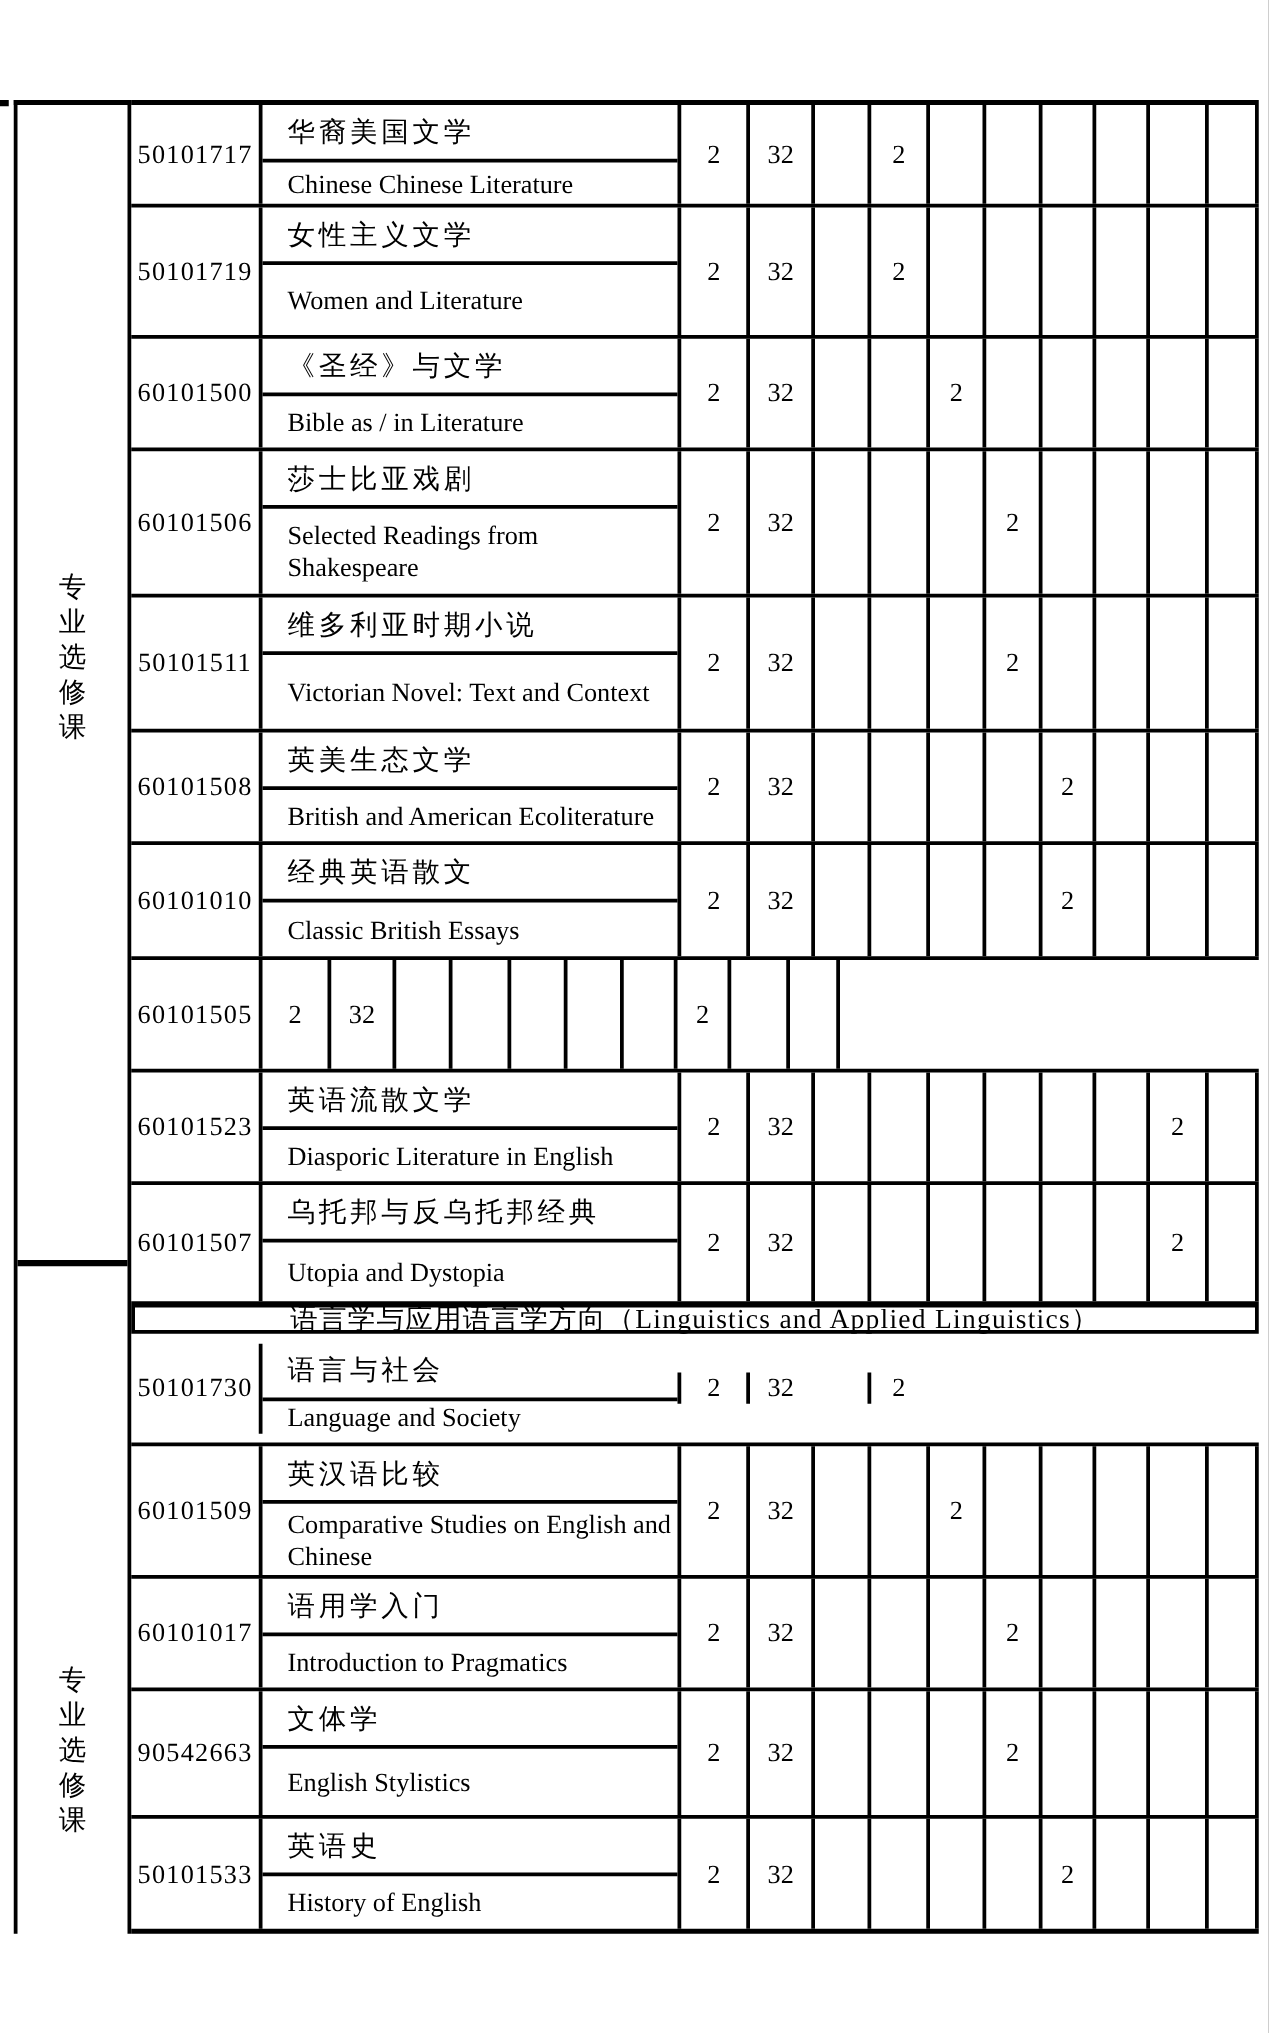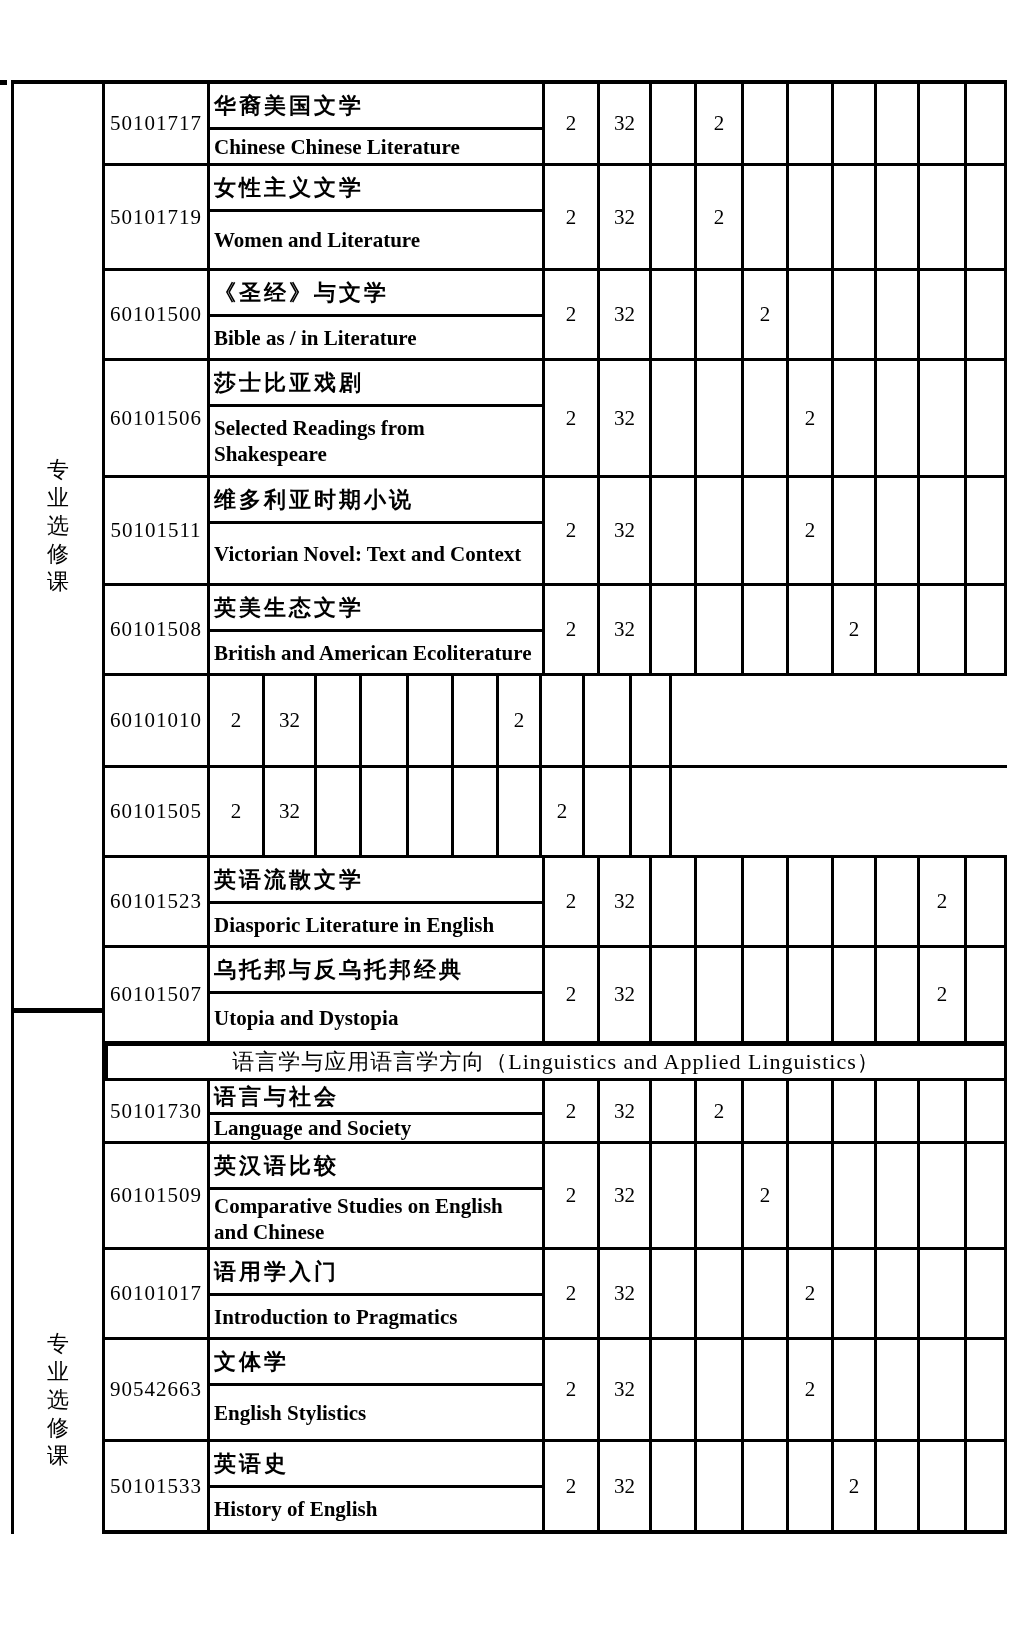--- a/index.html
+++ b/index.html
@@ -87,23 +87,22 @@
     width: 335px;
     box-sizing: border-box;
     border-left: 3px solid #000;
     display: flex;
     flex-direction: column;
   }
   .name-cn, .name-en {
     box-sizing: border-box;
     display: flex;
     align-items: center;
-    padding-left: 4px;
+    padding-left: 20px;
     padding-right: 2px;
-    font-weight: bold;
   }
   .name-cn {
     height: 46px;
     border-bottom: 3px solid #000;
     font-size: 22px;
     letter-spacing: 3px;
   }
   .name-en {
     flex: 1;
     font-size: 21px;
@@ -111,21 +110,21 @@
   }
   .num-cell {
     box-sizing: border-box;
     border-left: 3px solid #000;
     font-size: 21px;
   }
   .num-cell.last { border-right: 3px solid #000; }
   
   .section-header-row {
     box-sizing: border-box;
-    height: 40px;
+    height: 26px;
     border-top: 5px solid #000;
     border-bottom: 3px solid #000;
     border-left: 3px solid #000;
     border-right: 3px solid #000;
     display: flex;
     align-items: center;
     justify-content: center;
     font-size: 22px;
     letter-spacing: 1px;
   }
@@ -250,20 +249,24 @@
           <div class="cell num-cell" style="width: 47px;"></div>
           <div class="cell num-cell" style="width: 45px;"></div>
           <div class="cell num-cell" style="width: 45px;"></div>
           <div class="cell num-cell" style="width: 43px;">2</div>
           <div class="cell num-cell" style="width: 43px;"></div>
           <div class="cell num-cell" style="width: 47px;"></div>
           <div class="cell num-cell last" style="width: 43px;"></div>
         </div>
         <div class="course-row" style="height: 92px;">
           <div class="cell code-cell">60101010</div>
+          <div class="name-cell">
+            <div class="name-cn">经典英语散文</div>
+            <div class="name-en">Classic British Essays</div>
+          </div>
           <div class="cell num-cell" style="width: 55px;">2</div>
           <div class="cell num-cell" style="width: 52px;">32</div>
           <div class="cell num-cell" style="width: 45px;"></div>
           <div class="cell num-cell" style="width: 47px;"></div>
           <div class="cell num-cell" style="width: 45px;"></div>
           <div class="cell num-cell" style="width: 45px;"></div>
           <div class="cell num-cell" style="width: 43px;">2</div>
           <div class="cell num-cell" style="width: 43px;"></div>
           <div class="cell num-cell" style="width: 47px;"></div>
           <div class="cell num-cell last" style="width: 43px;"></div>
@@ -309,21 +312,21 @@
           <div class="cell num-cell" style="width: 45px;"></div>
           <div class="cell num-cell" style="width: 47px;"></div>
           <div class="cell num-cell" style="width: 45px;"></div>
           <div class="cell num-cell" style="width: 45px;"></div>
           <div class="cell num-cell" style="width: 43px;"></div>
           <div class="cell num-cell" style="width: 43px;"></div>
           <div class="cell num-cell" style="width: 47px;">2</div>
           <div class="cell num-cell last" style="width: 43px;"></div>
         </div>
         <div class="section-header-row">语言学与应用语言学方向（Linguistics and Applied Linguistics）</div>
-        <div class="course-row" style="height: 63px;">
+        <div class="course-row" style="height: 90px; align-items: center;">
           <div class="cell code-cell">50101730</div>
           <div class="name-cell">
             <div class="name-cn">语言与社会</div>
             <div class="name-en">Language and Society</div>
           </div>
           <div class="cell num-cell" style="width: 55px;">2</div>
           <div class="cell num-cell" style="width: 52px;">32</div>
           <div class="cell num-cell" style="width: 45px;"></div>
           <div class="cell num-cell" style="width: 47px;">2</div>
           <div class="cell num-cell" style="width: 45px;"></div>

